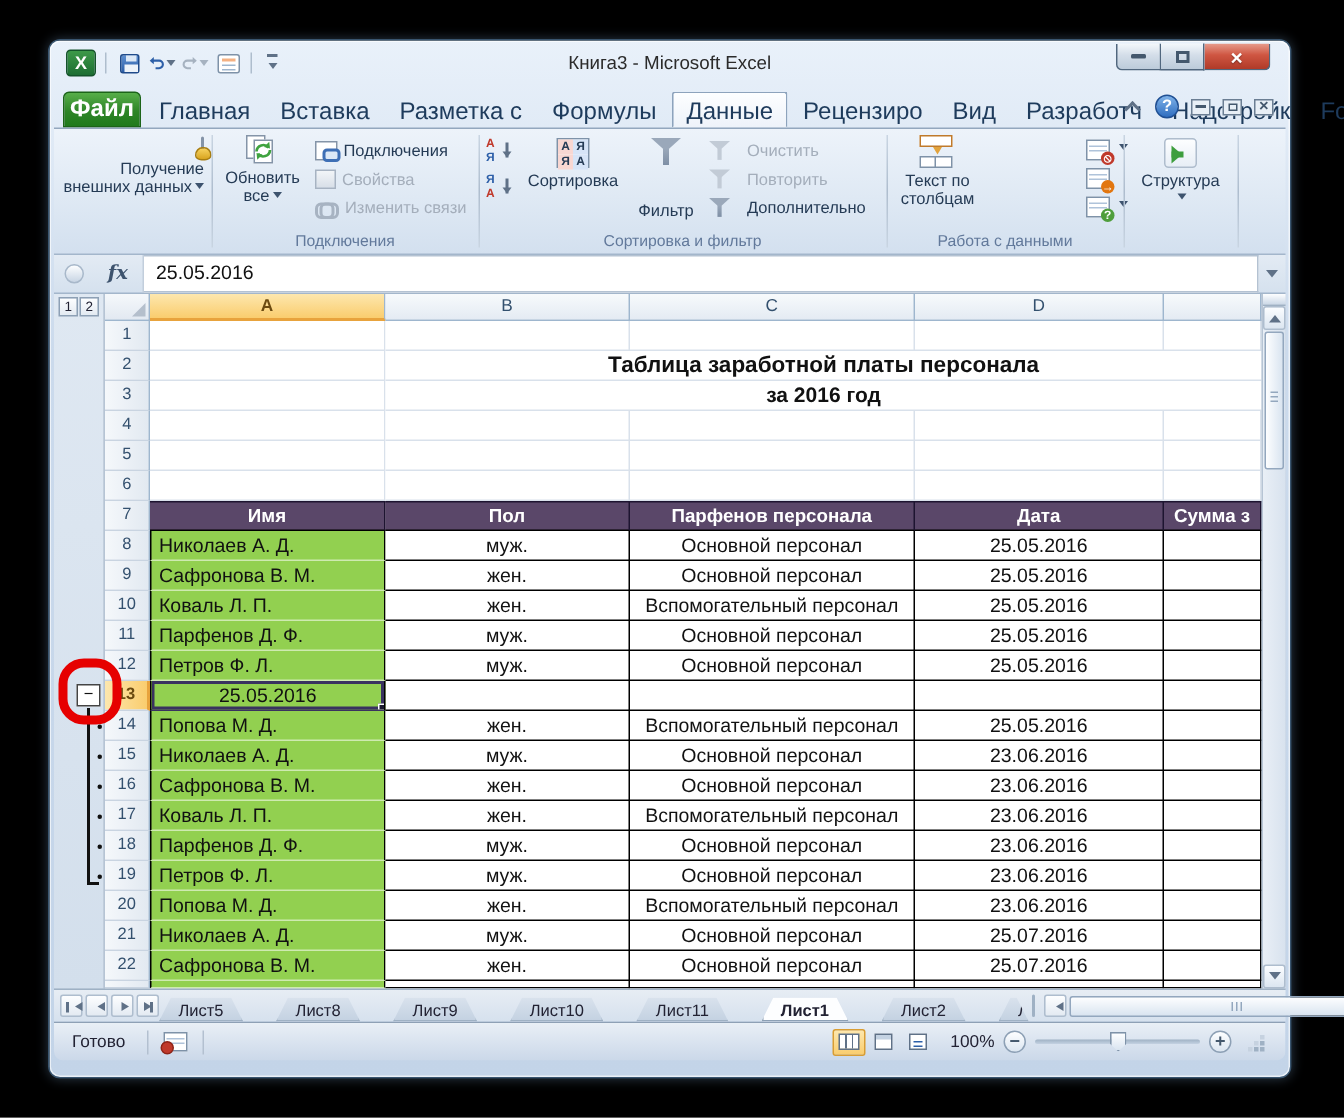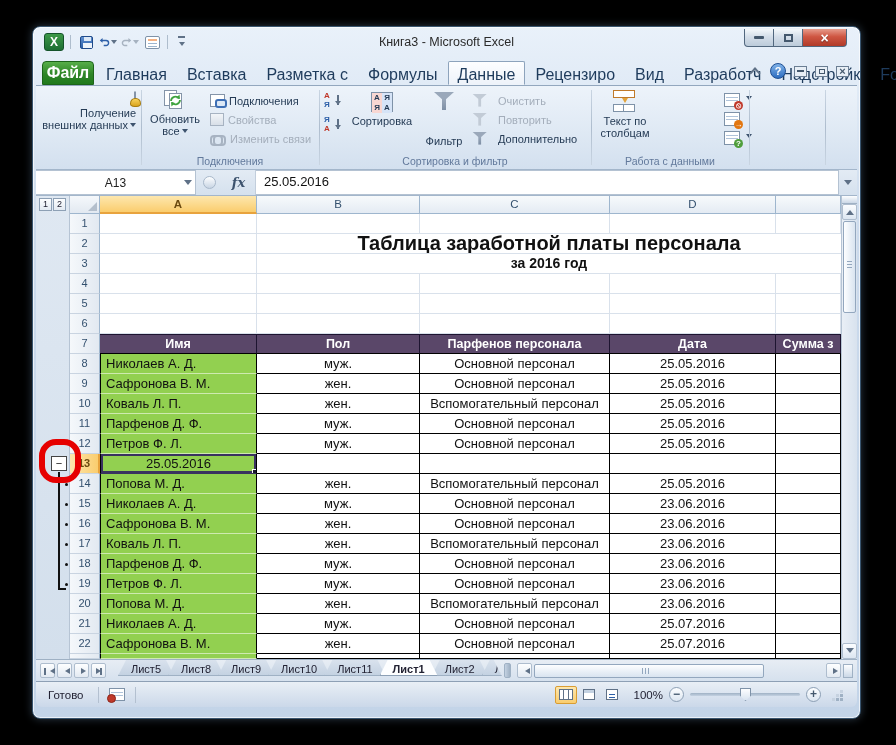--- a/index.html
+++ b/index.html
@@ -150,21 +150,21 @@
   .corner::after{ content:""; position:absolute; right:2px; bottom:2px; border-left:9px solid transparent; border-bottom:9px solid #B4BFCC; }
   .ch { background:linear-gradient(#F7FAFC,#E4EBF3); border-right:1px solid #9EB6CE; border-bottom:1px solid #9EB6CE; text-align:center; font-size:11.5px; color:#33506E; line-height:17px; }
   .ch.sel { background:linear-gradient(#FDE7AE,#FACD6E); border-bottom:2px solid #E8A33D; color:#6B4A10; font-weight:bold; }
   .grow { display:flex; height:20px; }
   .rh { width:30px; background:linear-gradient(90deg,#F5F8FB,#E2E9F1); border-right:1px solid #9EB6CE; border-bottom:1px solid #C9D4E1; text-align:center; font-size:11px; color:#33506E; line-height:19px; }
   .rh.sel { background:linear-gradient(90deg,#FDE7AE,#FACD6E); border-right:2px solid #E8A33D; color:#6B4A10; font-weight:bold; }
   .c { overflow:hidden; white-space:nowrap; line-height:19px; }
   .wA{width:157px;} .wB{width:163px;} .wC{width:190px;} .wD{width:166px;} .wE{width:65px;} .wM{width:584px;}
   .lt { border-right:1px solid #D9E1EB; border-bottom:1px solid #D9E1EB; background:#fff; }
   .mg { background:#fff; border-bottom:1px solid #D9E1EB; text-align:center; font-weight:bold; }
-  .mg.t1{ font-size:20px; } .mg.t2{ font-size:14px; }
+  .mg.t1{ font-size:15px; } .mg.t2{ font-size:14px; }
   .hd { background:var(--header-purple,#5A4769); color:#fff; font-weight:bold; font-size:12.5px; text-align:center; border-right:1px solid #1d1430; border-top:1px solid #1d1430; border-bottom:1px solid #000; }
   .t { background:#fff; border-right:1px solid #000; border-bottom:1px solid #000; text-align:center; }
   .g { background:var(--cell-green,#92D050); border-right:1px solid #000; border-bottom:1px solid rgba(255,255,255,.55); border-left:1px solid #000; padding-left:5px; }
   .g.sel { text-align:center; padding-left:0; position:relative; box-shadow:inset 0 0 0 2px #39325F; border-bottom:1px solid #39325F; }
   .handle { position:absolute; right:-1px; bottom:-1px; width:5px; height:5px; background:#1a1a2e; border:1px solid #fff; }
   .sliver { display:flex; height:5px; overflow:hidden; }
 
   .vscroll { width:16px; background:linear-gradient(90deg,#E9EFF6,#D8E2EE); border-left:1px solid #B6C4D4; display:flex; flex-direction:column; }
   .vsplit { height:8px; background:linear-gradient(#FDFEFF,#CBD8E7); border-bottom:1px solid #9FB1C4; }
   .varr { height:16px; display:flex; align-items:center; justify-content:center; background:linear-gradient(#FBFDFF,#DCE6F1); border:1px solid #AEBDCE; border-radius:2px; }
@@ -177,21 +177,21 @@
 
   
   .sheettabs { position:absolute; left:0; top:630px; right:0; height:22px; background:linear-gradient(#E7EDF4,#D6E1EE); border-top:1px solid #9FB1C4; display:flex; align-items:stretch; font-size:11px; color:#223; }
   .navs { display:flex; align-items:center; gap:2px; padding:0 4px; }
   .nav { width:15px; height:15px; background:linear-gradient(#FDFEFF,#E3EAF2); border:1px solid #AEBDCE; border-radius:2px; position:relative; }
   .nav i{ position:absolute; top:4px; width:0; height:0; border:3.5px solid transparent; }
   .nav.l i{ left:4px; border-right:5px solid #5F7187; } .nav.r i{ left:6px; border-left:5px solid #5F7187; }
   .nav.bar::before{ content:""; position:absolute; top:4px; width:2px; height:7px; background:#5F7187; }
   .nav.first::before{ left:3px; } .nav.first i{ left:6px; }
   .nav.last::before{ right:3px; } .nav.last i{ left:4px; }
-  .stabs { display:flex; align-items:flex-start; margin-left:14px; }
+  .stabs { display:flex; align-items:flex-end; margin-left:2px;gap:28px; }
   .stab { padding:3px 12px 0 12px; background:linear-gradient(#D9E2ED,#C4D2E2); border:1px solid #9FB1C4; border-top:none; margin-left:-6px;
           clip-path:polygon(8px 0, calc(100% - 8px) 0, 100% 100%, 0 100%); white-space:nowrap; }
   .stab.active { background:#FDFEFF; font-weight:bold; z-index:2; border-color:#8DA0B5; }
   .stab.cut { max-width:20px; overflow:hidden; padding-right:2px; }
   .tabsplit { width:7px; margin:3px 2px; background:linear-gradient(90deg,#C4D2E2,#9FB1C4); border:1px solid #9FB1C4; border-radius:2px; }
   .hscroll { flex:1; display:flex; align-items:center; gap:2px; padding:2px 4px; }
   .hthumb { width:230px; height:14px; background:linear-gradient(#FDFEFF,#D9E4F0); border:1px solid #93A7BE; border-radius:2px; position:relative; }
   .hthumb::after{ content:""; position:absolute; top:3px; bottom:3px; left:110px; width:1px; background:#93A7BE; box-shadow:3px 0 0 #93A7BE,-3px 0 0 #93A7BE; }
   .htrack { flex:1; }
   .endbox { width:10px; height:14px; background:linear-gradient(#FDFEFF,#CBD8E7); border:1px solid #9FB1C4; }
@@ -416,28 +416,31 @@
                 <span class="mini">
                   <span class="mark grn">?</span>
                 </span>
                 <span class="drop"></span>
               </div>
           </div>
           <div class="glabel">Работа с данными</div>
         </div>
         <div class="gsep" style="left:713px;"></div>
 
+        <div class="rgroup" style="left:714px;width:74px;">
+          <div class="bigbtn" style="left:2px;width:70px;top:6px;">
+            <span class="bicon outlic"></span>
+            <span>Структура</span>
+            <span class="drop" style="margin-top:2px;"></span>
+          </div>
+        </div>
         <div class="gsep" style="left:789px;"></div>
       </div>
 
       <div class="fbar">
-        <div class="namebox">
-            <span>A13</span>
-            <span class="nbdrop"></span>
-          </div>
         <div class="fdivider">
             <i></i>
           </div>
         <div class="fxbox">fx</div>
         <div class="fval">25.05.2016</div>
         <div class="fexp"></div>
       </div>
 
       <div class="gridwrap">
         <div class="outline">

